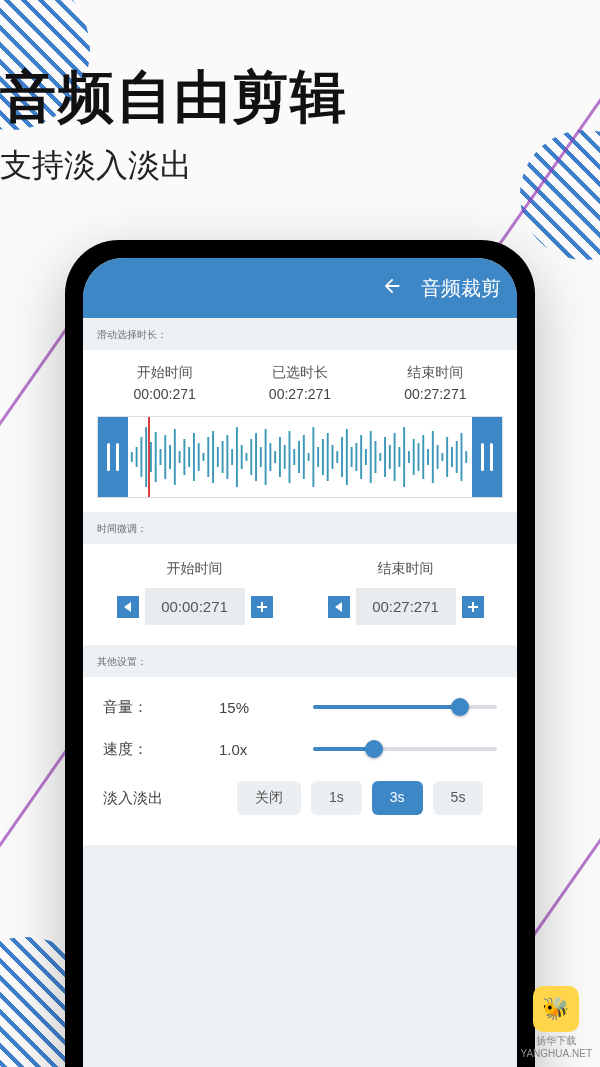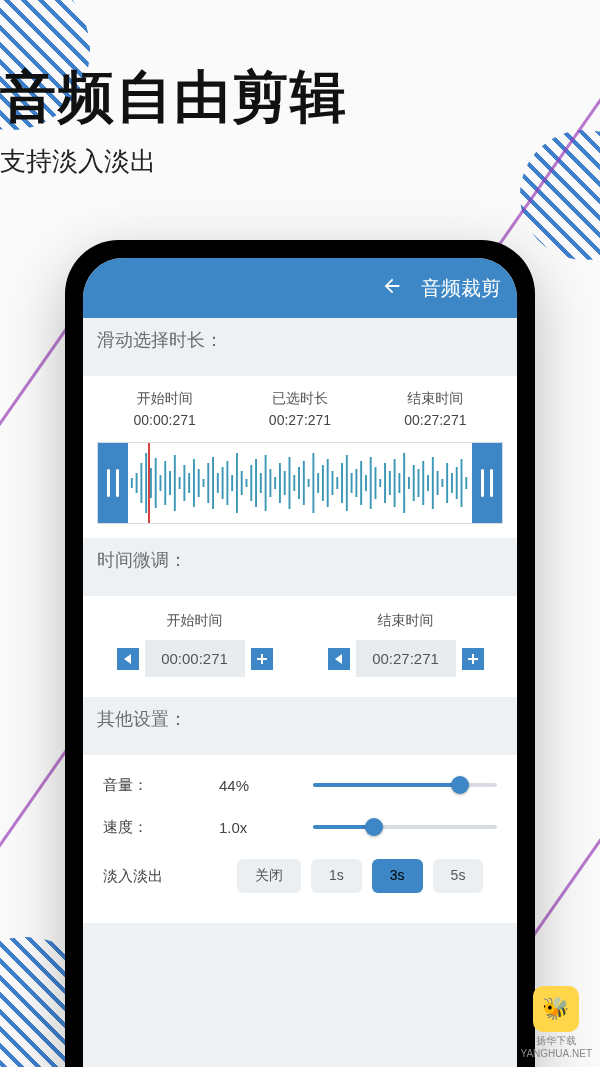--- a/index.html
+++ b/index.html
@@ -14,34 +14,34 @@
     background: repeating-linear-gradient(45deg, #2a72c7 0 4px, transparent 4px 12px); opacity: .9; }
   .deco-circle-bl { bottom: -40px; left: -60px; width: 170px; height: 170px; border-radius: 50%;
     background: repeating-linear-gradient(45deg, #2a72c7 0 4px, transparent 4px 12px); opacity: .9; }
   .deco-line1 { top: -40px; right: 40px; width: 3px; height: 400px; background: #9a3fb8; transform: rotate(35deg); opacity:.7;}
   .deco-line2 { top: 200px; left: -20px; width: 3px; height: 500px; background: #9a3fb8; transform: rotate(35deg); opacity:.7;}
   .deco-line3 { top: 600px; left: -40px; width: 3px; height: 600px; background: #9a3fb8; transform: rotate(35deg); opacity:.7;}
   .deco-line4 { bottom: -40px; right: 10px; width: 3px; height: 500px; background: #9a3fb8; transform: rotate(35deg); opacity:.7;}
 
   .hero { position: relative; text-align: left; padding-top: 60px; }
   .hero-title { font-size: 56px; font-weight: 800; color: #111; letter-spacing: 2px; }
-  .hero-sub { font-size: 26px; color: #222; margin-top: 8px; font-weight: 400; }
+  .hero-sub { font-size: 32px; color: #222; margin-top: 8px; font-weight: 400; }
 
   .phone-frame {
     position: absolute; top: 240px; left: 50%; transform: translateX(-50%);
     width: 470px; height: 940px; background: #000; border-radius: 54px; padding: 18px;
     box-shadow: 0 20px 60px rgba(0,0,0,.25);
   }
   .phone-screen { width: 100%; height: 100%; background: #eef1f4; border-radius: 40px; overflow: hidden; display: flex; flex-direction: column; }
 
   .app-bar { background: #3d87c7; color: #fff; height: 60px; display: flex; align-items: center; padding: 0 16px; gap: 18px; justify-content: flex-end; }
   .app-bar .back svg { width: 22px; height: 22px; }
   .app-bar .title { font-size: 20px; font-weight: 500; }
 
-  .section-label { background: #eef1f4; color: #6b6f73; font-size: 18px; padding: 10px 14px 24px; }
+  .section-label { background: #eef1f4; color: #6b6f73; font-size: 10px; padding: 10px 14px 8px; }
 
   .panel { background: #fff; padding: 14px; }
 
   .times-row { display: flex; justify-content: space-between; text-align: center; color: #555; font-size: 14px; margin-bottom: 14px; }
   .times-row .col { flex: 1; }
   .times-row .col .lab { margin-bottom: 4px; color: #555; }
   .times-row .col .val { color: #444; }
 
   .waveform-wrap { position: relative; height: 82px; border: 1px solid #d9dde1; display: flex; align-items: stretch; }
   .handle { width: 30px; background: #3d87c7; display: flex; align-items: center; justify-content: center; cursor: ew-resize; }
@@ -63,21 +63,21 @@
   .row { display:flex; align-items:center; margin-bottom: 22px; font-size:15px; color:#444;gap:44px; }
   .row .rlab { width:72px; }
   .row .rval { width:50px; }
   .slider-wrap { flex:1; position:relative; height:20px; }
   .track { position:absolute; top:50%; left:0; right:0; height:4px; background:#d9dde1; transform:translateY(-50%); border-radius:2px; }
   .track-fill { position:absolute; top:50%; left:0; height:4px; background:#3d87c7; transform:translateY(-50%); border-radius:2px; }
   .thumb { position:absolute; top:50%; width:18px; height:18px; background:#3d87c7; border-radius:50%; transform:translate(-50%,-50%); box-shadow:0 1px 3px rgba(0,0,0,.3); }
 
   .fade-opts { display:flex; gap:10px; }
   .chip { flex:0 0 auto; padding:8px 18px; background:#eceff2; color:#555; border-radius:6px; font-size:14px; cursor:pointer; }
-  .chip.active { background:#3d87c7; color:#000000; }
+  .chip.active { background:#3d87c7; color:#ffffff; }
 
   .watermark { position:absolute; right:8px; bottom:8px; text-align:center; font-size:10px; color:#888; }
   .watermark .logo { width:46px; height:46px; border-radius:10px; background:#ffd54a; margin:0 auto 2px; display:flex; align-items:center; justify-content:center; font-size:22px; }
 </style>
 </head>
 <body>
 
 <div class="bg-deco deco-circle-tl"></div>
 <div class="bg-deco deco-circle-tr"></div>
 <div class="bg-deco deco-circle-bl"></div>
@@ -250,21 +250,21 @@
           </div>
         </div>
       </div>
     </div>
 
     <div class="section-label">其他设置：</div>
 
     <div class="other-panel">
       <div class="row">
         <div class="rlab">音量：</div>
-        <div class="rval">44%</div>
+        <div class="rval">15%</div>
         <div class="slider-wrap">
           <div class="track"></div>
           <div class="track-fill" id="vol-fill" style="width: 80%;"></div>
           <div class="thumb" id="vol-thumb" style="left: 80%;"></div>
         </div>
       </div>
       <div class="row">
         <div class="rlab">速度：</div>
         <div class="rval">1.0x</div>
         <div class="slider-wrap">

